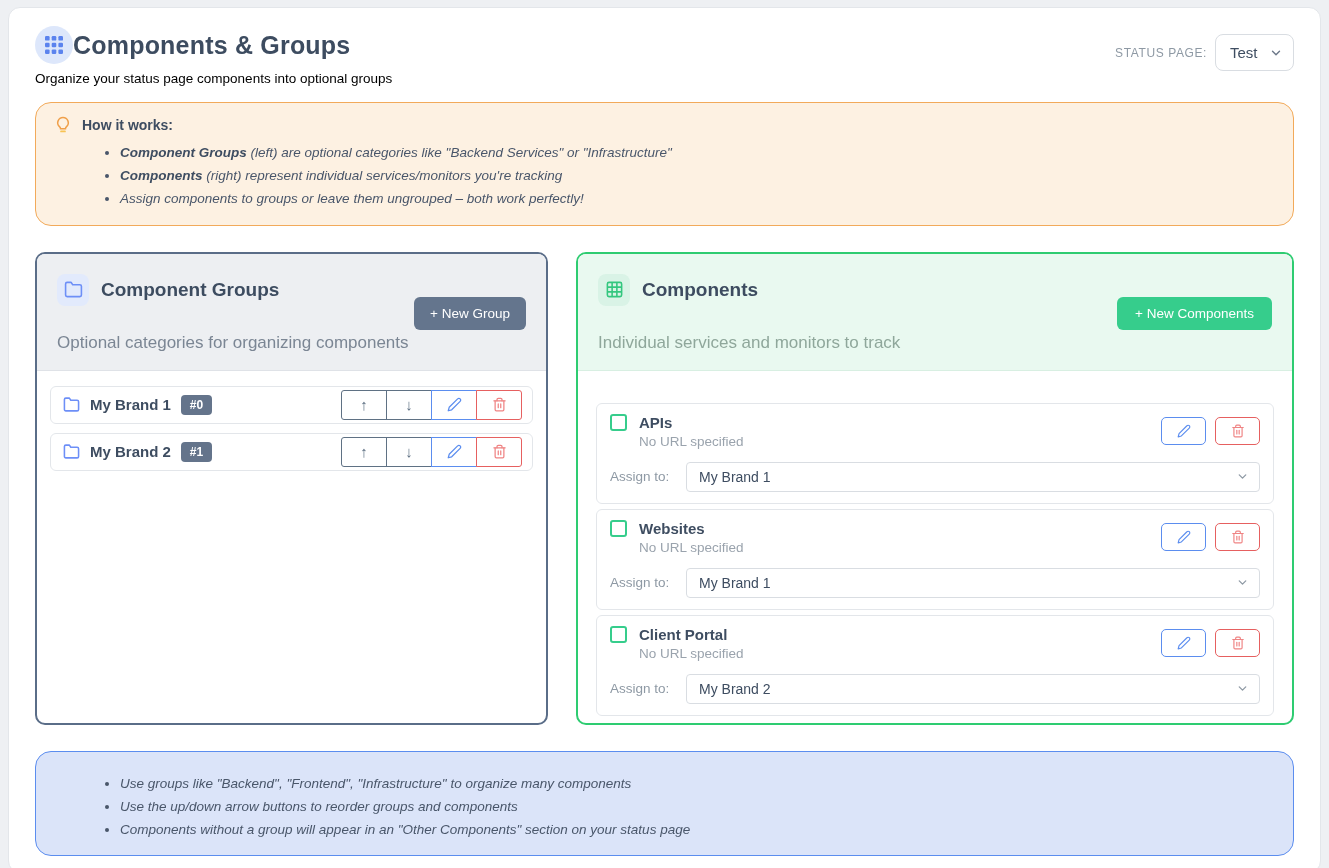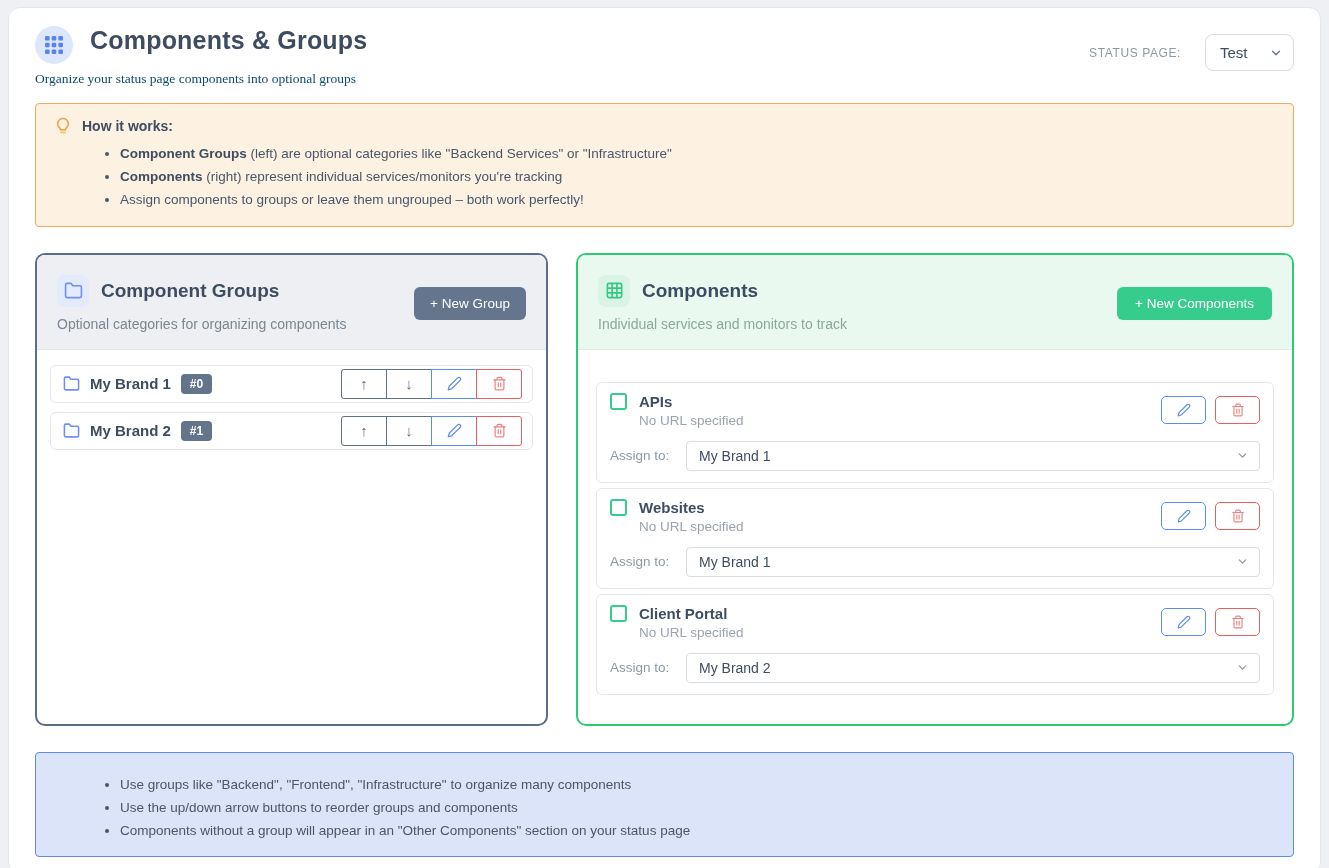--- a/index.html
+++ b/index.html
@@ -14,50 +14,50 @@
     border: 1px solid #e3e6ea;
     border-radius: 12px;
     margin: 7px 8px;
     min-height: 852px;
     padding: 18px 26px 16px 26px;
     position: relative;
   }
 
   
   .page-header { position: relative; }
-  .title-row { display: flex; gap: 17px; }
+  .title-row { display: flex; align-items: center; gap: 0; }
   .app-badge {
     width: 38px; height: 38px; border-radius: 50%;
     background: #dde7fb; display: flex; align-items: center; justify-content: center;
     flex: 0 0 38px;
   }
   .page-title { font-size: 25px; font-weight: 600; color: #3d4c60; letter-spacing: .2px; }
-  .page-subtitle { margin-top: 7px; font-size: 13.5px; color: #0c4a6e; font-family: Liberation Serif, serif; }
+  .page-subtitle { margin-top: 7px; font-size: 13.5px; color: #000000; }
 
   .statuspage-picker {
     position: absolute; right: 0; top: 8px;
-    display: flex; align-items: center; gap: 24px;
+    display: flex; align-items: center; gap: 8px;
   }
   .statuspage-label {
     font-size: 12px; letter-spacing: .6px; color: #8e99a4; font-weight: 500;
   }
   .fake-select {
     display: flex; align-items: center; justify-content: space-between;
     border: 1px solid #d9dde2; border-radius: 8px; background: #fff;
     cursor: pointer;
   }
-  .statuspage-select { width: 89px; height: 37px; padding: 0 10px 0 14px; font-size: 15px; color: #3e4d61; }
+  .statuspage-select { width: 79px; height: 37px; padding: 0 10px 0 14px; font-size: 15px; color: #3e4d61; }
 
   
-  .note-box { border-radius: 4px; padding: 13px 18px 14px 18px; margin-top: 16px; }
+  .note-box { border-radius: 16px; padding: 13px 18px 14px 18px; margin-top: 16px; }
   .howitworks { background: #fdf1e2; border: 1px solid #f2aa5a; }
   .protips     { background: #dbe4f9; border: 1px solid #5b8def; margin-top: 26px; }
   .note-title-row { display: flex; align-items: center; gap: 10px; }
   .note-title { font-size: 14px; font-weight: 700; color: #3e4d61; }
-  .note-box ul { margin: 7px 0 0 0; padding-left: 66px; }
+  .note-box ul { margin: 7px 0 0 0; padding-left: 66px; font-style: italic; }
   .note-box li { font-size: 13.5px; color: #49566a; line-height: 1.72; }
   .note-box li strong { color: #3e4d61; }
   .info-dot {
     width: 18px; height: 18px; border-radius: 50%; background: #2bc3d0;
     color: #fff; display: inline-flex; align-items: center; justify-content: center;
     font-size: 11px; font-weight: 700; font-style: italic; flex: 0 0 18px;
   }
   .info-dot::before { content: "i"; }
 
   
@@ -73,21 +73,21 @@
   .panel-groups .panel-header { background: #edeff2; border-bottom: 1px solid #dfe2e7; }
   .panel-components .panel-header { background: #e9f9f0; border-bottom: 1px solid #d8efe2; }
   .panel-title-row { display: flex; align-items: center; gap: 12px; }
   .panel-icon-badge {
     width: 32px; height: 32px; border-radius: 8px;
     display: flex; align-items: center; justify-content: center; flex: 0 0 32px;
   }
   .badge-blue { background: #e2eafc; }
   .badge-green { background: #d9f3e6; }
   .panel-title { font-size: 19px; font-weight: 600; color: #3d4c60; }
-  .panel-subtitle { font-size: 14px; margin-top: 9px; }
+  .panel-subtitle { font-size: 17px; margin-top: 27px; }
   .panel-groups .panel-subtitle { color: #7b8694; }
   .panel-components .panel-subtitle { color: #8fa79b; }
 
   .btn { border: none; border-radius: 6px; color: #fff; font-size: 13.5px; cursor: pointer;
          font-family: "Liberation Sans", sans-serif; white-space: nowrap; }
   .btn-newgroup { background: #64758d; padding: 9px 16px; }
   .btn-newcomponent { background: #36cd8c; padding: 9px 18px; }
 
   
   .groups-list { padding: 15px 13px; }

